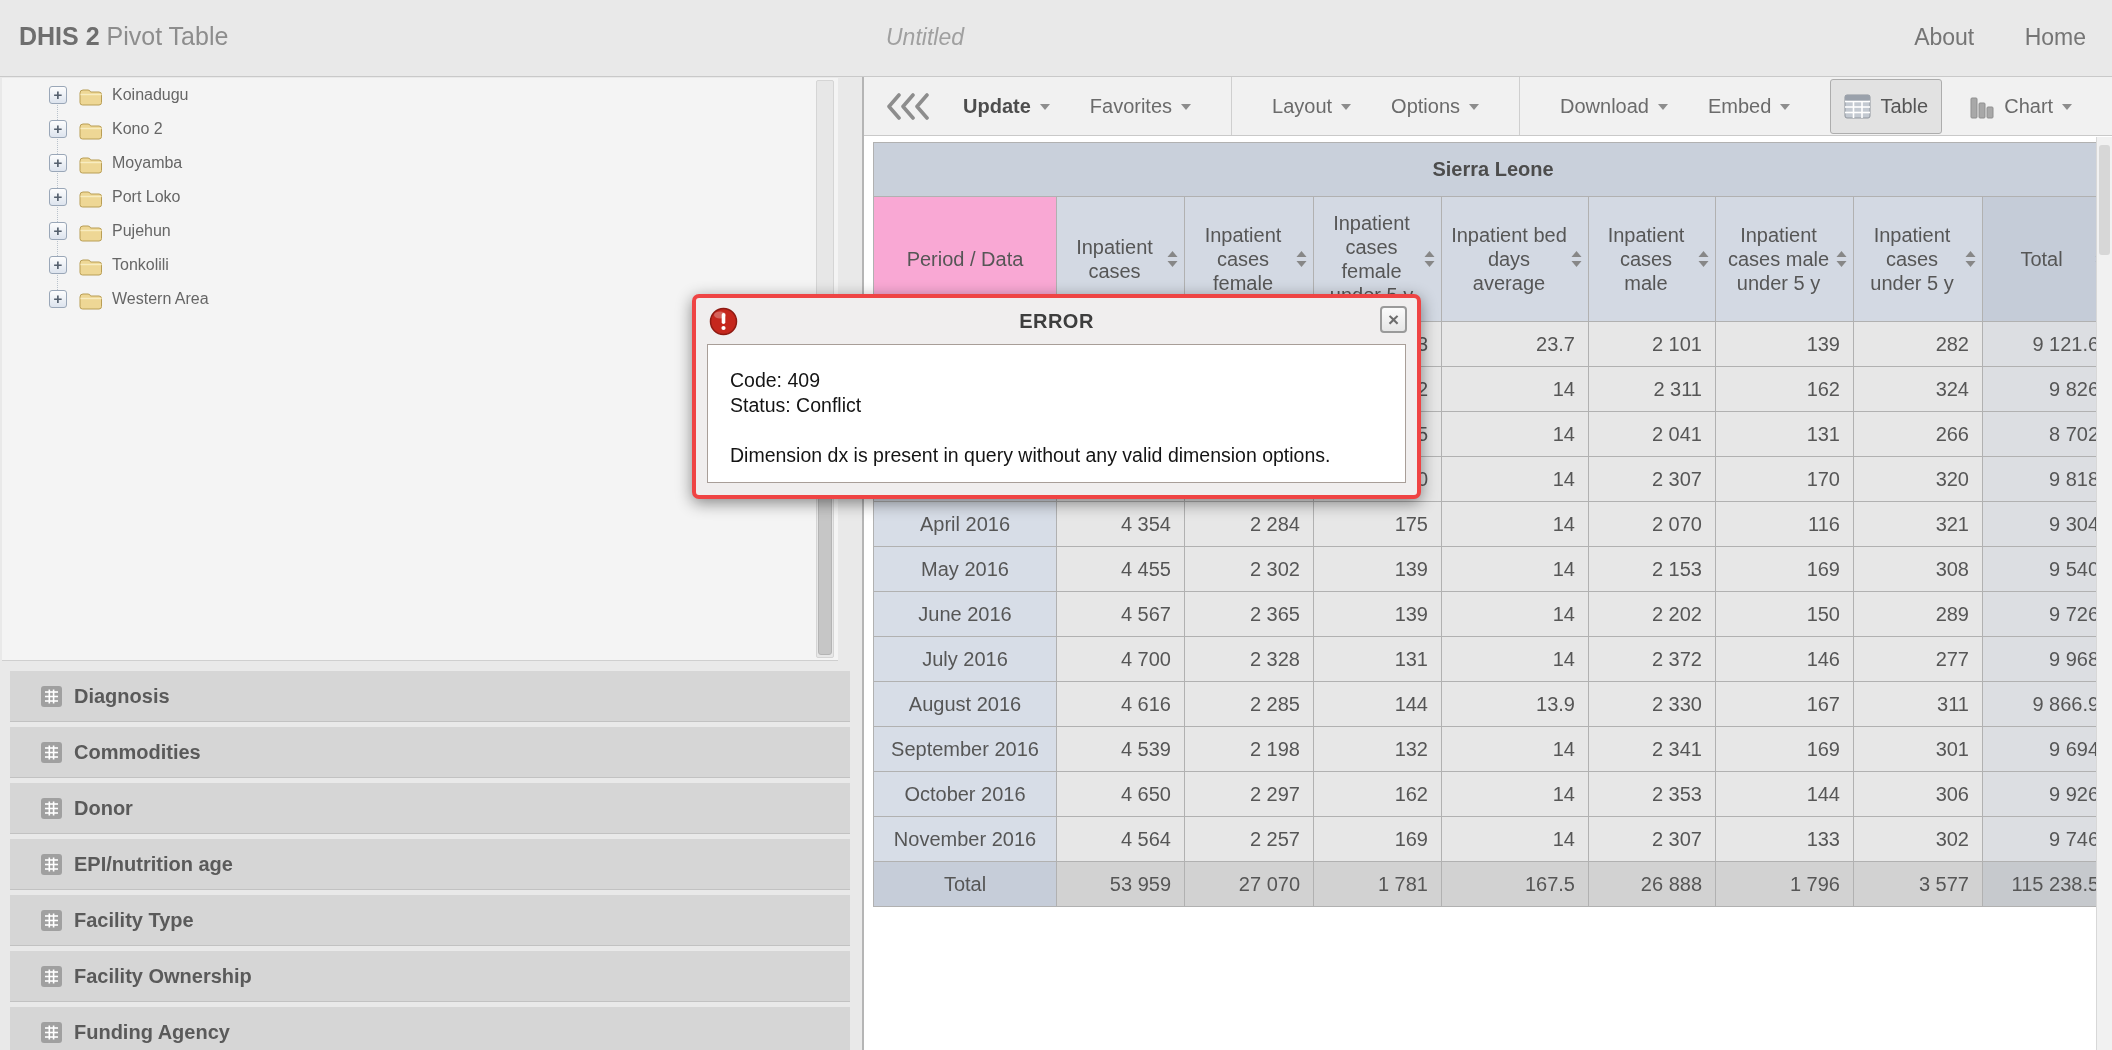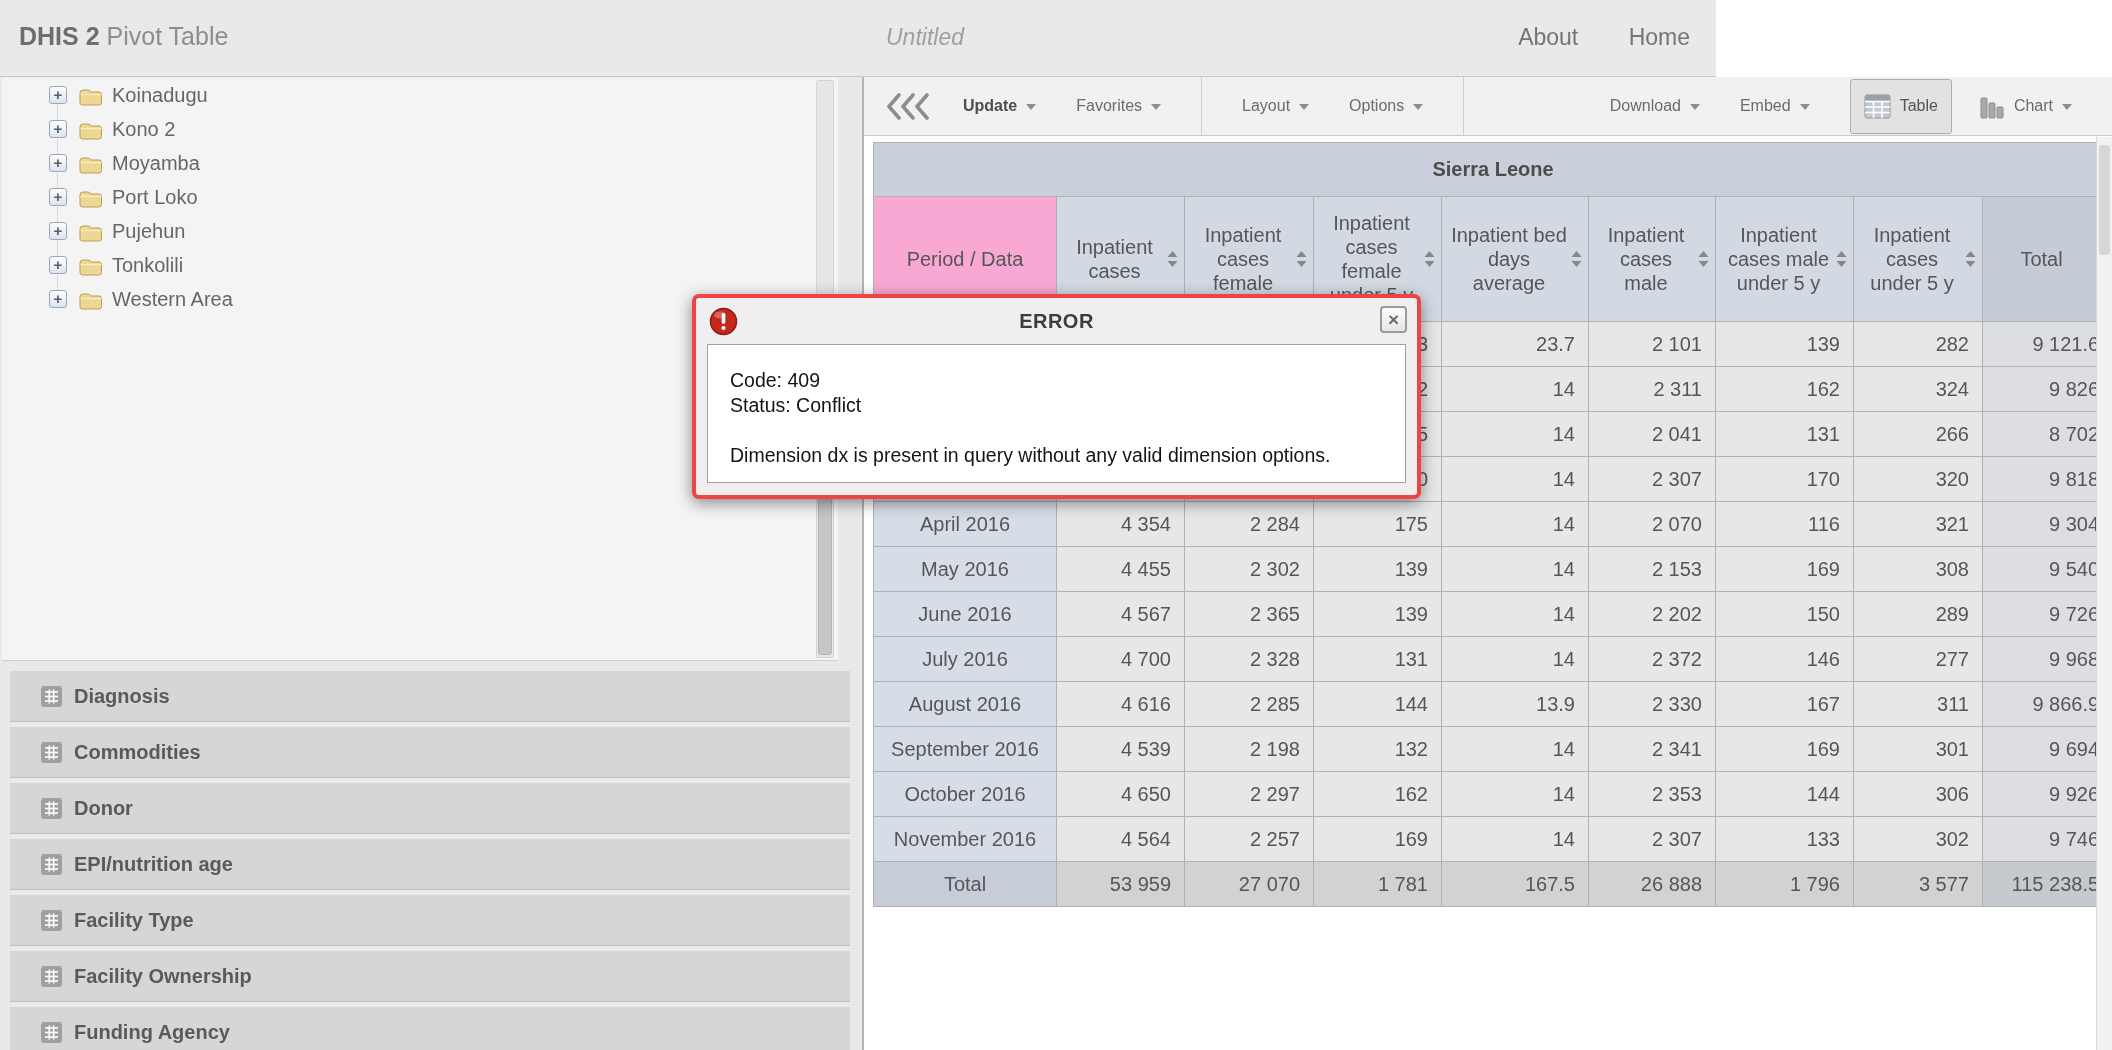--- a/index.html
+++ b/index.html
@@ -1,21 +1,21 @@
 <!DOCTYPE html>
 <html><head>
 <meta charset="utf-8">
 <style>
   * { margin:0; padding:0; box-sizing:border-box; }
   html,body { width:2112px; height:1050px; overflow:hidden; }
   body { font-family:"Liberation Sans","DejaVu Sans",sans-serif; background:#fff; }
   .screen { position:relative; width:2112px; height:1050px; overflow:hidden; background:#fff; }
 
   
-  .topbar { position:absolute; left:0; top:0; width:1716px; height:77px;
+  .topbar { position:absolute; left:0; top:0; width:2112px; height:77px;
             background:#e9e9e9; border-bottom:1px solid #c9c9c9; }
   .app-title { position:absolute; left:19px; top:22px; font-size:25px; color:#8d8d8d; }
   .app-title .b { font-weight:bold; color:#6e6e6e; }
   .fav-title { position:absolute; left:886px; top:24px; font-size:23px; font-style:italic; color:#a0a0a0; }
   .top-links { position:absolute; right:26px; top:24px; font-size:23px; color:#757575; }
   .top-links span { margin-left:44px; cursor:pointer; }
 
   
   .left-panel { position:absolute; left:0; top:77px; width:864px; height:973px;
                 background:#e9e9e9; border-right:2px solid #b5b5b5; }
@@ -24,39 +24,39 @@
   .tree { position:absolute; left:0; top:0; width:100%; }
   .tree::before { content:""; position:absolute; left:55px; top:14px; height:212px;
                   border-left:1px dotted #b9c2cc; }
   .tree-item { position:relative; height:34px; line-height:34px; }
   .expander { position:absolute; left:47px; top:8px; width:18px; height:18px;
               border:1px solid #9aa7b8; border-radius:3px;
               background:linear-gradient(#fdfdfd,#dde4ee);
               color:#55606e; font-size:15px; font-weight:bold; line-height:16px;
               text-align:center; cursor:pointer; }
   .folder { position:absolute; left:76px; top:7px; }
-  .tree-label { position:absolute; left:110px; font-size:20px; color:#666; cursor:pointer; white-space:nowrap; }
+  .tree-label { position:absolute; left:110px; font-size:16px; color:#666; cursor:pointer; white-space:nowrap; }
 
   .tree-scroll { position:absolute; right:4px; top:2px; width:18px; height:578px;
                  background:#e7e7e7; border:1px solid #d5d5d5; border-radius:2px; }
   .tree-scroll .thumb { position:absolute; left:1px; width:14px; top:222px; height:352px;
                         background:#c6c6c6; border-radius:3px; border:1px solid #b4b4b4; }
 
   .accordion { position:absolute; left:0; top:589px; width:864px; }
   .acc-row { position:relative; margin:4px 14px 0 10px; height:52px;
              background:#d6d6d6; border-top:1px solid #e9e9e9; border-bottom:1px solid #c2c2c2;
              cursor:pointer; }
   .acc-icon { position:absolute; left:30px; top:14px; }
   .acc-label { position:absolute; left:64px; top:14px; font-size:20px; font-weight:bold; color:#5a5a5a; }
 
   
   .right-pane { position:absolute; left:864px; top:77px; width:1248px; height:973px; background:#fff; }
   .toolbar { position:relative; height:59px; background:#f1f1f1; border-bottom:1px solid #c9c9c9;
              display:flex; align-items:center; padding-left:22px; overflow:hidden; white-space:nowrap; }
-  .tb { display:inline-flex; align-items:center; font-size:16px; color:#6b6b6b;
+  .tb { display:inline-flex; align-items:center; font-size:20px; color:#6b6b6b;
         margin-right:40px; cursor:pointer; flex:0 0 auto; }
   .tb.strong span { font-weight:bold; color:#4d4d4d; }
   .caret { width:0; height:0; border:5px solid transparent; border-top:6px solid #8d8d8d;
            margin-left:9px; margin-top:6px; }
   .vsep { width:1px; height:58px; background:#cfcfcf; margin-right:40px; flex:0 0 auto; }
   .spacer { flex:1 1 auto; }
   .tb svg { margin-right:9px; }
   .tablebtn { background:#e2e2e2; border:1px solid #adadad; border-radius:3px;
               padding:14px 13px; margin-right:28px; color:#555; }
   .tb.collapse { margin-right:22px; }

